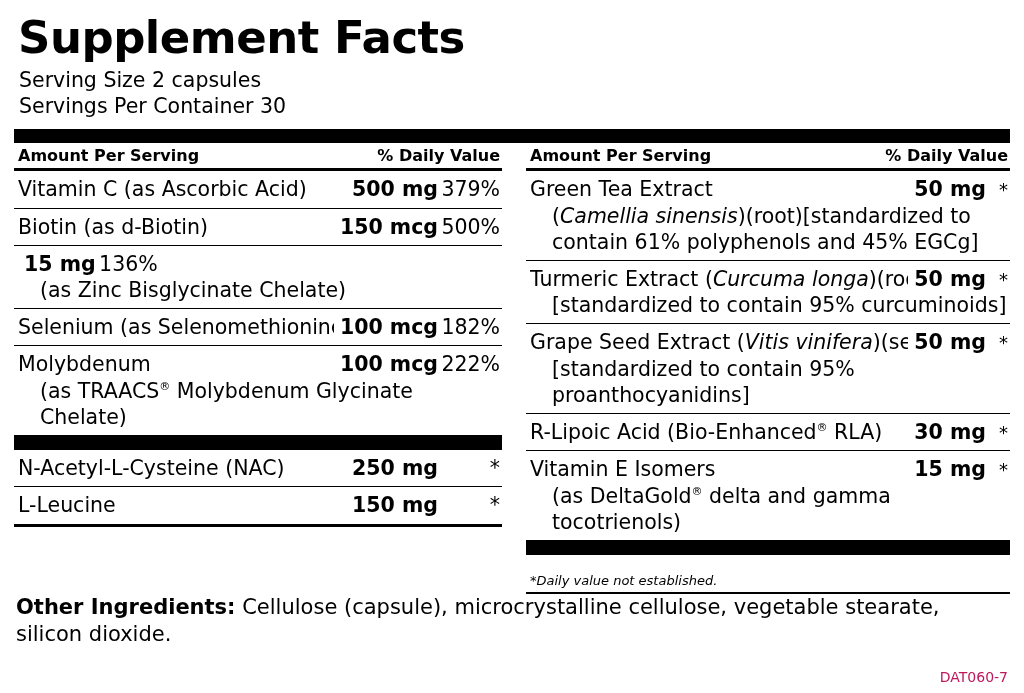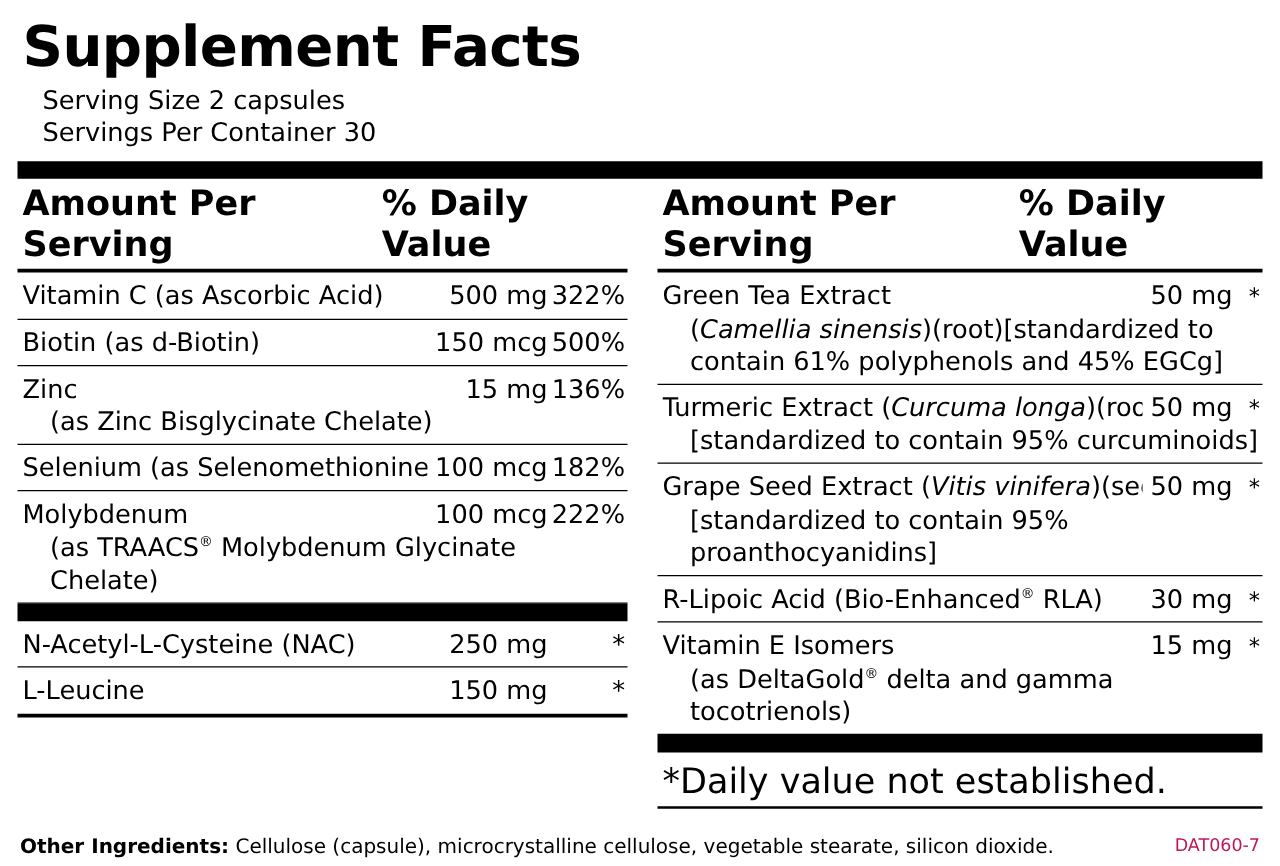--- a/index.html
+++ b/index.html
@@ -24,21 +24,21 @@
   .title {
     font-size: 45px;
     font-weight: bold;
     letter-spacing: -0.5px;
     line-height: 1.05;
     margin: 4px 0 6px 4px;
   }
   .serving-line {
     font-size: 20.5px;
     line-height: 1.27;
-    margin-left: 20px;
+    margin-left: 5px;
   }
   .thick-rule {
     height: 14px;
     background: #000;
     margin-top: 10px;
   }
   .thin-rule {
     height: 2px;
     background: #000;
   }
@@ -58,21 +58,21 @@
   .col-gap {
     width: 16px;
   }
   .col-right {
     width: 484px;
   }
   .hdr {
     display: flex;
     justify-content: space-between;
     align-items: baseline;
-    font-size: 28px;
+    font-size: 16px;
     font-weight: bold;
     padding: 3px 2px 3px 4px;
   }
   .hdr-rule {
     height: 3px;
     background: #000;
   }
   .row {
     position: relative;
     font-size: 20.5px;
@@ -89,20 +89,21 @@
     white-space: nowrap;
   }
   .nm {
     flex: 1 1 auto;
     overflow: hidden;
   }
   .amt {
     flex: 0 0 auto;
     text-align: center;
     padding-left: 6px;
+    font-weight: bold;
   }
   .dv {
     flex: 0 0 auto;
     text-align: right;
     min-width: 62px;
   }
   .dv-star {
     flex: 0 0 auto;
     text-align: right;
     min-width: 22px;
@@ -125,27 +126,28 @@
   }
   .left-mid-bar {
     height: 14px;
     background: #000;
   }
   .right-bottom-bar {
     height: 14px;
     background: #000;
   }
   .footnote {
-    font-size: 28px;
-    padding: 6px 2px 4px 4px;
+    font-size: 13px;
+    padding: 18px 2px 4px 4px;
+    font-style: italic;
   }
   .other {
-    font-size: 16px;
+    font-size: 21px;
     line-height: 1.3;
-    margin-top: 20px;
+    margin-top: 0;
     padding-left: 2px;
   }
   .other b {
     font-weight: bold;
   }
   .code {
     position: absolute;
     right: 16px;
     bottom: 8px;
     font-size: 14px;
@@ -177,35 +179,34 @@
       <div class="hdr">
         <span>Amount Per Serving</span>
         <span>% Daily Value</span>
       </div>
       <div class="hdr-rule"></div>
 
       <div class="row">
         <div class="row-line">
           <span class="nm">Vitamin C (as Ascorbic Acid)</span>
           <span class="amt">500 mg</span>
-          <span class="dv">322%</span>
+          <span class="dv">379%</span>
         </div>
       </div>
 
       <div class="row">
         <div class="row-line">
           <span class="nm">Biotin (as d-Biotin)</span>
           <span class="amt">150 mcg</span>
           <span class="dv">500%</span>
         </div>
       </div>
 
       <div class="row">
         <div class="row-line">
-          <span class="nm">Zinc</span>
           <span class="amt">15 mg</span>
           <span class="dv">136%</span>
         </div>
         <div class="sub">(as Zinc Bisglycinate Chelate)</div>
       </div>
 
       <div class="row">
         <div class="row-line">
           <span class="nm">Selenium (as Selenomethionine)</span>
           <span class="amt">100 mcg</span>

